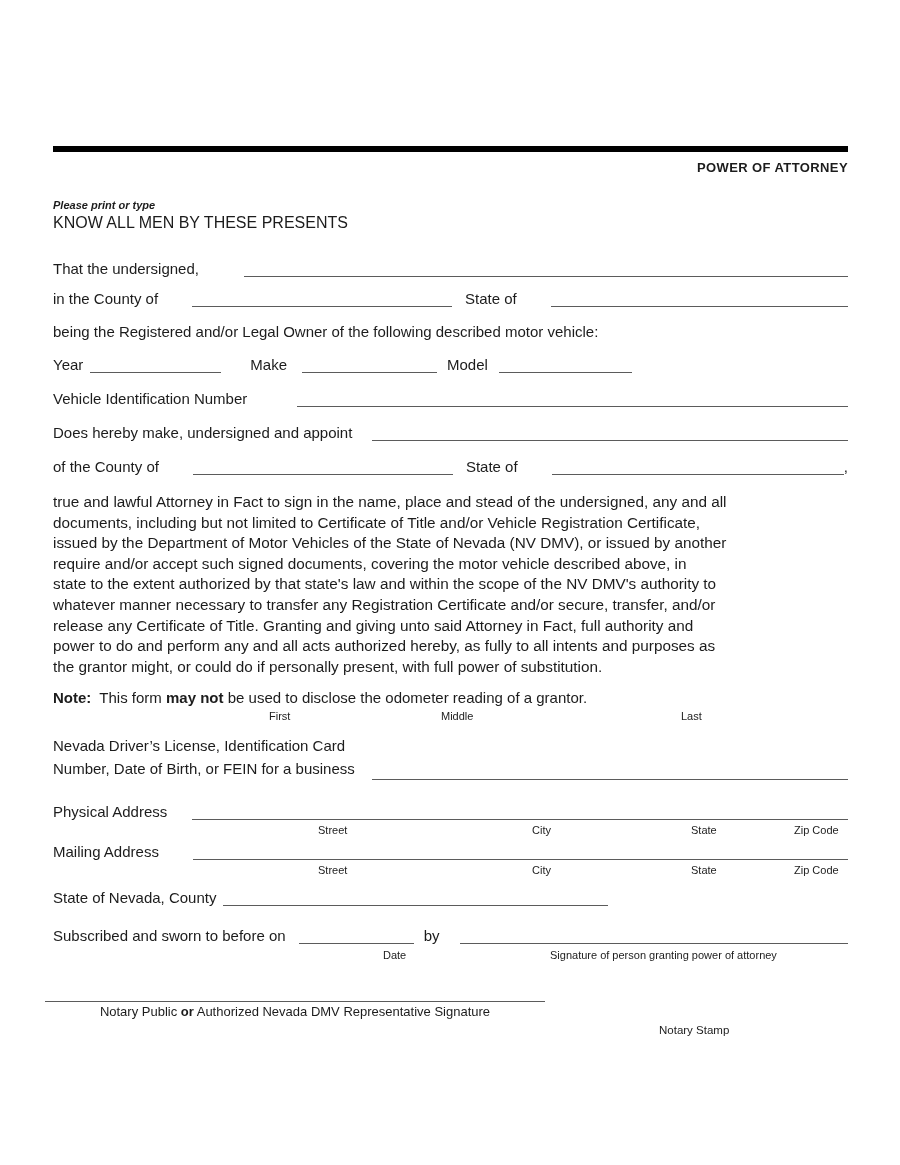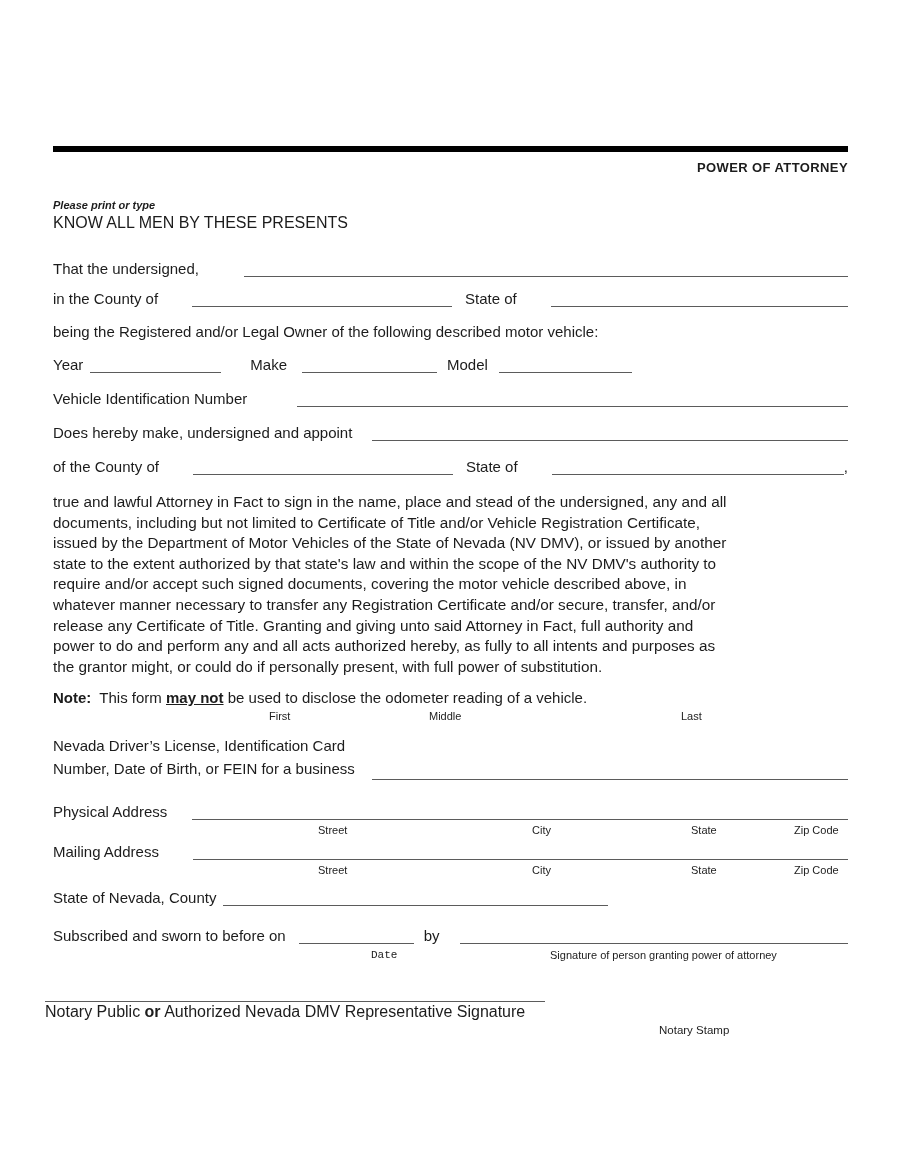--- a/index.html
+++ b/index.html
@@ -30,33 +30,33 @@
   .ml29{margin-left:29px;} .ml34{margin-left:34px;} .ml45{margin-left:45px;} .ml47{margin-left:47px;}
   .ml50{margin-left:50px;}
   .w115{width:115px;} .w131{width:131px;} .w133{width:133px;} .w135{width:135px;}
   .w260{width:260px;} .w385{width:385px;}
 
   .para { margin-top:17px; }
   .para div { font-size:15.3px; line-height:20.6px; white-space:nowrap; }
 
   .note-row { margin-top:12px; font-size:15px; line-height:17px; }
   .note-label { font-weight:bold; margin-right:8px; }
-  .note-em { font-weight:bold; text-decoration:underline; }
+  .note-em { font-weight:bold; }
 
   .sub-row { position:relative; height:13px; font-size:11px; line-height:12px; color:#222; margin-top:4px; }
   .sub-row span { position:absolute; top:0; white-space:nowrap; }
 
   .dl-block { display:flex; align-items:flex-end; margin-top:11px; }
   .dl-lines { font-size:15px; line-height:23px; }
 
   .sworn-subs { position:relative; height:13px; font-size:11px; line-height:12px; margin-top:5px; }
   .sworn-subs span { position:absolute; top:0; white-space:nowrap; }
 
   .notary-rule { width:500px; margin-left:-8px; margin-top:39px; border-top:1px solid #5b5b5b; height:0; }
-  .notary-label { width:500px; margin-left:-8px; margin-top:3px; font-size:16px; line-height:13px; }
+  .notary-label { width:500px; margin-left:-8px; margin-top:3px; text-align:center; font-size:13px; line-height:13px; }
   .notary-bold { font-weight:bold; }
   .stamp-label { margin-left:606px; margin-top:6px; font-size:11.5px; line-height:13px; }
 </style>
 </head>
 <body>
 
 <div class="page">
   <div class="content">
 
     <div class="top-rule"></div>
@@ -103,35 +103,35 @@
       <span class="ln w260 ml34"></span>
       <span class="lbl ml13">State of</span>
       <span class="ln grow ml34"></span>
       <span class="lbl">,</span>
     </div>
 
     <div class="para">
       <div>true and lawful Attorney in Fact to sign in the name, place and stead of the undersigned, any and all</div>
       <div>documents, including but not limited to Certificate of Title and/or Vehicle Registration Certificate,</div>
       <div>issued by the Department of Motor Vehicles of the State of Nevada (NV DMV), or issued by another</div>
+      <div>require and/or accept such signed documents, covering the motor vehicle described above, in</div>
       <div>state to the extent authorized by that state's law and within the scope of the NV DMV's authority to</div>
-      <div>require and/or accept such signed documents, covering the motor vehicle described above, in</div>
       <div>whatever manner necessary to transfer any Registration Certificate and/or secure, transfer, and/or</div>
       <div>release any Certificate of Title.  Granting and giving unto said Attorney in Fact, full authority and</div>
       <div>power to do and perform any and all acts authorized hereby, as fully to all intents and purposes as</div>
       <div>the grantor might, or could do if personally present, with full power of substitution.</div>
     </div>
 
     <div class="note-row">
-      <span class="note-label">Note:</span><span>This form </span><span class="note-em">may not</span><span> be used to disclose the odometer reading of a vehicle.</span>
+      <span class="note-label">Note:</span><span>This form </span><span class="note-em">may not</span><span> be used to disclose the odometer reading of a grantor.</span>
     </div>
 
     <div class="sub-row" style="margin-left:152px;">
       <span style="left:64px;">First</span>
-      <span style="left:224px;text-align:right;">Middle</span>
+      <span style="left:236px;text-align:right;">Middle</span>
       <span style="left:476px;">Last</span>
     </div>
 
     <div class="dl-block">
       <div class="dl-lines">
         <div>Nevada Driver’s License, Identification Card</div>
         <div>Number, Date of Birth, or FEIN for a business</div>
       </div>
       <span class="ln grow ml17"></span>
     </div>
@@ -163,21 +163,21 @@
       <span class="ln w385 ml7"></span>
     </div>
 
     <div class="f-row" style="margin-top:21px;">
       <span class="lbl">Subscribed and sworn to before on</span>
       <span class="ln w115 ml13"></span>
       <span class="lbl ml10">by</span>
       <span class="ln grow ml20"></span>
     </div>
     <div class="sworn-subs">
-      <span style="left:318px;font-family:Liberation Mono, monospace;">Date</span>
+      <span style="left:330px;">Date</span>
       <span style="left:497px;">Signature of person granting power of attorney</span>
     </div>
 
     <div class="notary-rule"></div>
     <div class="notary-label">
       <span>Notary Public </span><span class="notary-bold">or</span><span> Authorized Nevada DMV Representative Signature</span>
     </div>
 
     <div class="stamp-label">Notary Stamp</div>
 

